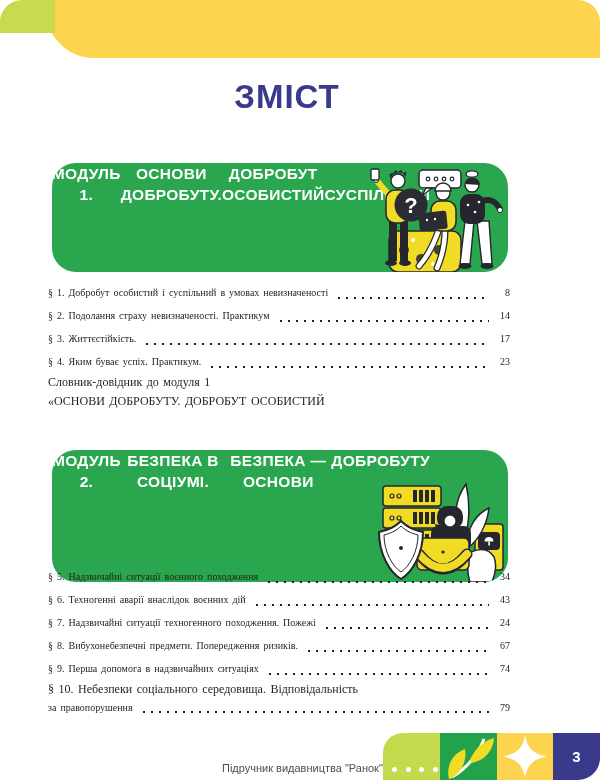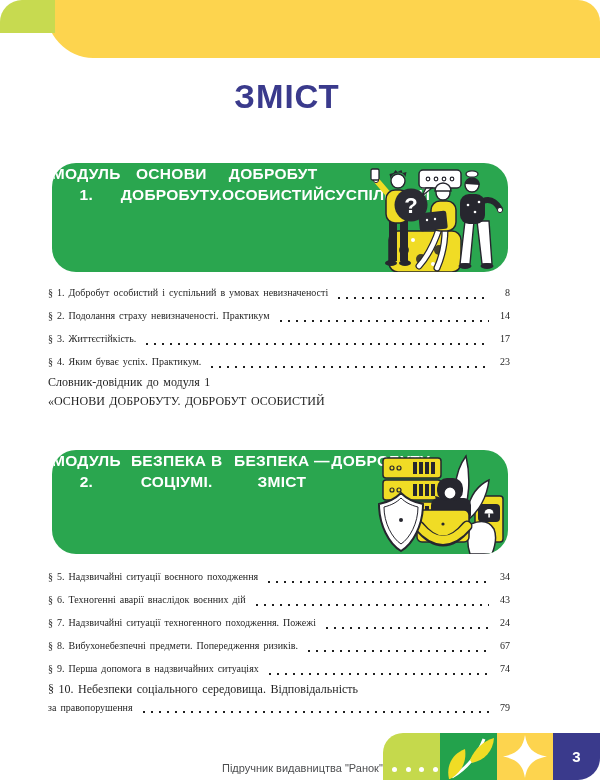--- a/index.html
+++ b/index.html
@@ -146,25 +146,25 @@
       <span class="toc-label">§ 4. Яким буває успіх. Практикум.</span>
       <span class="dots"></span>
       <span class="pg">23</span>
     </div>
     <div class="tight">
       <div class="toc-line">Словник-довідник до модуля 1</div>
       <div class="toc-line">«ОСНОВИ ДОБРОБУТУ. ДОБРОБУТ ОСОБИСТИЙ</div>
     </div>
   </div>
 
-  <section class="module" style="top:450px;height:104px">
+  <section class="module" style="top:450px;height:132px">
     <div class="module-text">
       <span>МОДУЛЬ 2.</span>
       <span>БЕЗПЕКА В СОЦІУМІ.</span>
-      <span>БЕЗПЕКА — ЗМІСТ</span>
+      <span>БЕЗПЕКА — ОСНОВИ</span>
       <span>ДОБРОБУТУ</span>
     </div>
     <svg class="illus" style="right:0;width:135px;height:100px" viewBox="0 0 135 100">
 
       <g stroke="#26262e" stroke-width="1.5">
         <rect x="10" y="4" width="58" height="20" rx="3" fill="#f0dc25"></rect>
         <rect x="10" y="26" width="58" height="20" rx="3" fill="#f0dc25"></rect>
         <rect x="10" y="48" width="58" height="20" rx="3" fill="#f0dc25"></rect>
       </g>
       <g fill="none" stroke="#26262e" stroke-width="1.2">

